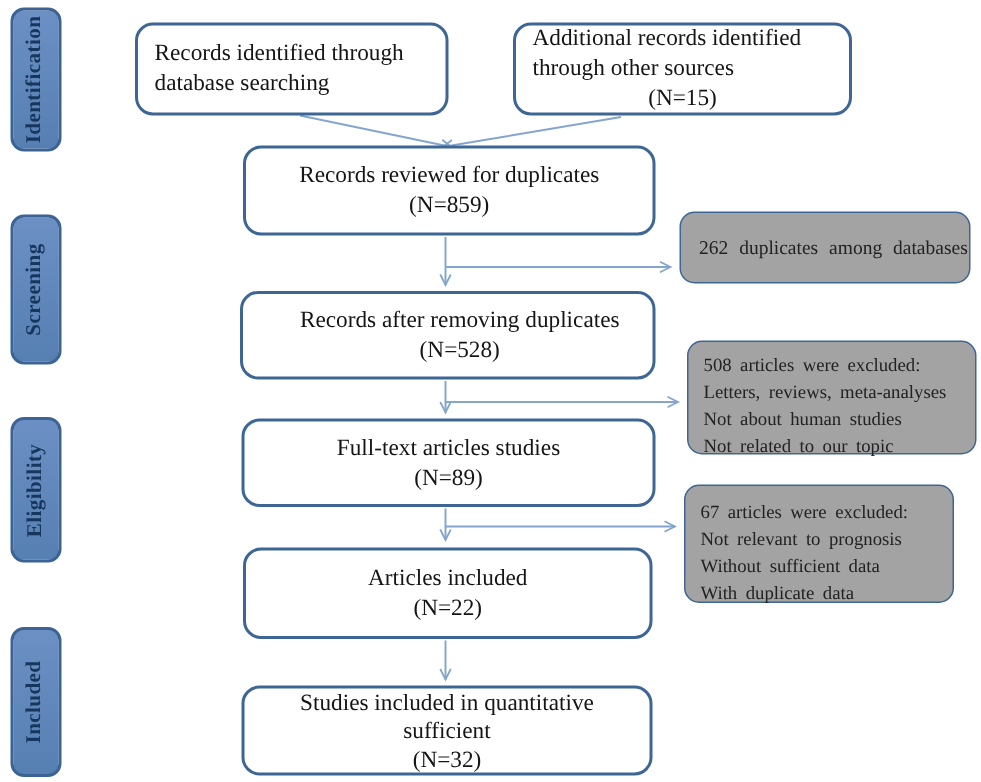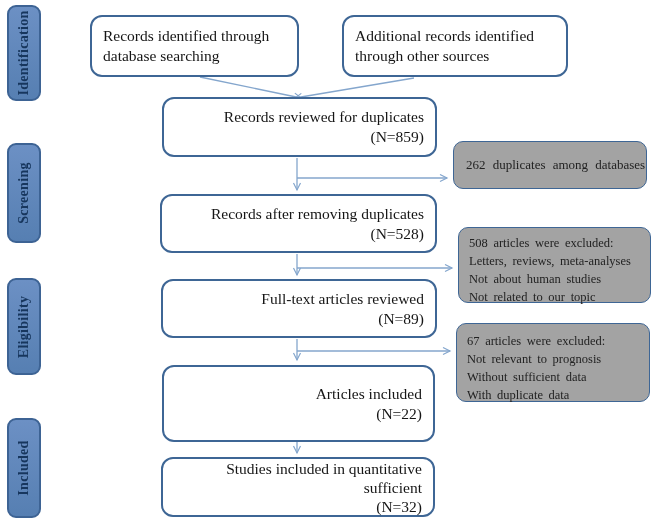--- a/index.html
+++ b/index.html
@@ -26,21 +26,21 @@
   }
   
   .flow-box{
     position:absolute;z-index:2;box-sizing:border-box;background:#fff;
     border:2px solid var(--box-border,#3e6695);border-radius:12px;
     display:flex;flex-direction:column;justify-content:center;
     font-size:15.5px;color:#151515;padding:0 11px;
   }
   .flow-box .ln{line-height:20px;}
   .flow-box .ln.center{text-align:center;}
-  .flow-box.all-center .ln{text-align:right;}
+  .flow-box.all-center .ln{text-align:center;}
   
   .side-box{
     position:absolute;z-index:2;box-sizing:border-box;background:#a3a3a3;
     border:1.5px solid var(--box-border,#3e6695);border-radius:10px;
     font-size:12.5px;color:#222;word-spacing:2.5px;
   }
   .side-box .ln{line-height:18px;}
   #side-0{display:flex;align-items:center;padding-left:12px;word-spacing:4px;font-size:13px;}
   #side-1{padding:6px 6px 16px 10px;}
   #side-2{padding:8px 6px 0 10px;}
@@ -81,38 +81,39 @@
     </div>
 
   <div class="flow-box" style="left:90px;top:15px;width:209px;height:62px;">
     <div class="ln">Records identified through</div>
     <div class="ln">database searching</div>
   </div>
 
   <div class="flow-box" style="left:310px;top:15px;width:226px;height:62px;margin-left:32px;">
     <div class="ln">Additional records identified</div>
     <div class="ln">through other sources</div>
+    <div class="ln center">(N=15)</div>
   </div>
 
   <div class="flow-box all-center" style="left:162px;top:97px;width:275px;height:60px;">
     <div class="ln">Records reviewed for duplicates</div>
     <div class="ln">(N=859)</div>
   </div>
 
   <div class="flow-box all-center" style="left:160px;top:194px;width:277px;height:59px;padding-left:27px;">
     <div class="ln">Records after removing duplicates</div>
     <div class="ln">(N=528)</div>
   </div>
 
   <div class="flow-box all-center" style="left:161px;top:279px;width:276px;height:59px;">
-    <div class="ln">Full-text articles reviewed</div>
+    <div class="ln">Full-text articles studies</div>
     <div class="ln">(N=89)</div>
   </div>
 
-  <div class="flow-box all-center" style="left:162px;top:365px;width:273px;height:77px;">
+  <div class="flow-box all-center" style="left:162px;top:365px;width:273px;height:61px;">
     <div class="ln">Articles included</div>
     <div class="ln">(N=22)</div>
   </div>
 
   <div class="flow-box all-center" style="left:161px;top:457px;width:274px;height:60px;">
     <div class="ln" style="line-height:19px;">Studies included in quantitative</div>
     <div class="ln" style="line-height:19px;">sufficient</div>
     <div class="ln" style="line-height:19px;">(N=32)</div>
   </div>
 
@@ -120,20 +121,20 @@
     <div class="ln">262 duplicates among databases</div>
   </div>
 
   <div class="side-box" id="side-1" style="left:458px;top:227px;width:193px;height:76px;">
     <div class="ln">508 articles were excluded:</div>
     <div class="ln">Letters, reviews, meta-analyses</div>
     <div class="ln">Not about human studies</div>
     <div class="ln">Not related to our topic</div>
   </div>
 
-  <div class="side-box" id="side-2" style="left:456px;top:323px;width:194px;height:79px;">
+  <div class="side-box" id="side-2" style="left:456px;top:323px;width:180px;height:79px;">
     <div class="ln">67 articles were excluded:</div>
     <div class="ln">Not relevant to prognosis</div>
     <div class="ln">Without sufficient data</div>
     <div class="ln">With duplicate data</div>
   </div>
 
 </div>
 
 </body></html>

